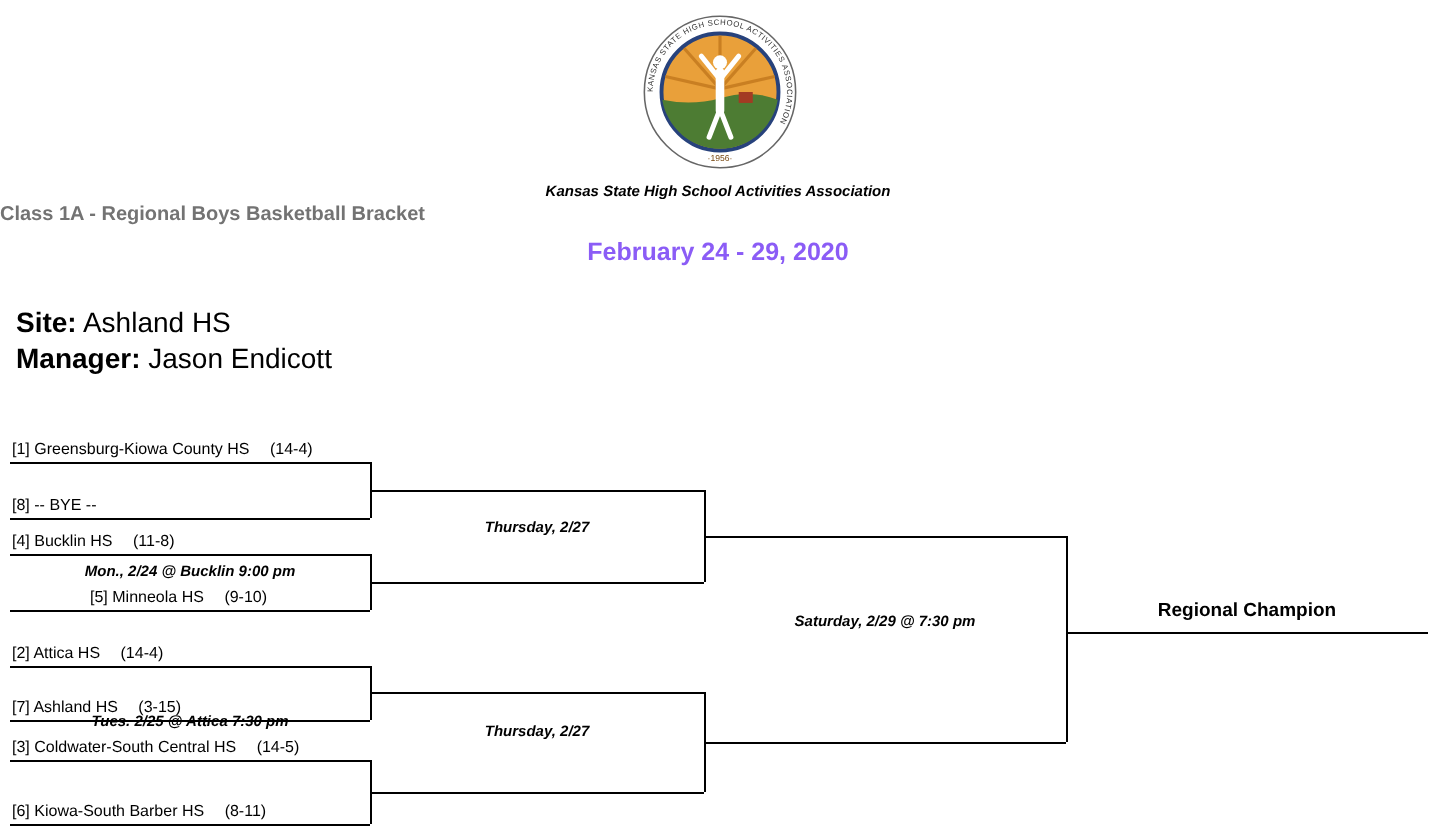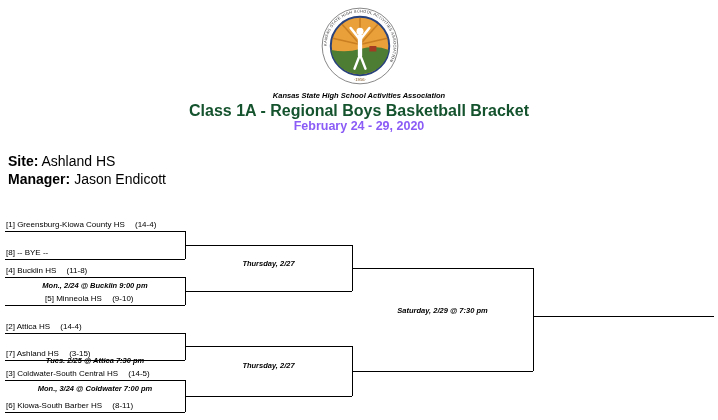--- a/index.html
+++ b/index.html
@@ -4,22 +4,22 @@
 <style>
   html,body{margin:0;padding:0;background:#fff;}
   .page{
     position:relative;width:718px;height:420px;background:#ffffff;
     font-family:"Liberation Sans", sans-serif;color:#000;overflow:hidden;
   }
   
   .logo{position:absolute;left:321px;top:5px;width:78px;height:82px;}
   .assoc{position:absolute;left:0;right:0;top:91px;text-align:center;
          font-size:7.5px;font-weight:bold;font-style:italic;}
-  .title{position:absolute;left:0;right:0;top:102px;text-align:center;
-         font-size:16px;font-weight:bold;color:#14532d;}
+  .title{position:absolute;left:0;right:0;top:102px;text-align:left;
+         font-size:10px;font-weight:bold;color:#737373;}
   .dates{position:absolute;left:0;right:0;top:119px;text-align:center;
          font-size:12.5px;font-weight:bold;color:#8b5cf6;}
   .meta{position:absolute;left:8px;font-size:14px;white-space:nowrap;}
   .meta .lbl{font-weight:bold;}
   
   .hl{position:absolute;height:1px;background:#000;}
   .vl{position:absolute;width:1px;background:#000;}
   
   .team{position:absolute;left:6px;font-size:8px;white-space:nowrap;}
   .team .rec{margin-left:8px;}
@@ -141,19 +141,19 @@
   <div class="vl" style="left:185px;top:231px;height:28px;"></div>
   <div class="vl" style="left:185px;top:277px;height:28px;"></div>
   <div class="vl" style="left:185px;top:333px;height:27px;"></div>
   <div class="vl" style="left:185px;top:380px;height:32px;"></div>
   <div class="vl" style="left:352px;top:245px;height:46px;"></div>
   <div class="vl" style="left:352px;top:346px;height:50px;"></div>
   <div class="vl" style="left:533px;top:268px;height:103px;"></div>
 
   <div class="note" style="left:5px;top:281px;width:180px;">Mon., 2/24 @ Bucklin 9:00 pm</div>
   <div class="note" style="left:5px;top:336px;width:180px;margin-top:20px;">Tues. 2/25 @ Attica 7:30 pm</div>
-  <div class="note" style="left:5px;top:384px;width:180px;">Mon., 3/24 @ Coldwater 7:00 pm</div>
   <div class="note" style="left:185px;top:259px;width:167px;">Thursday, 2/27</div>
   <div class="note" style="left:185px;top:361px;width:167px;">Thursday, 2/27</div>
   <div class="note" style="left:352px;top:306px;width:181px;">Saturday, 2/29 @ 7:30 pm</div>
 
+  <div class="champ" style="left:533px;top:300px;width:181px;">Regional Champion</div>
 
 </div>
 
 </body></html>

